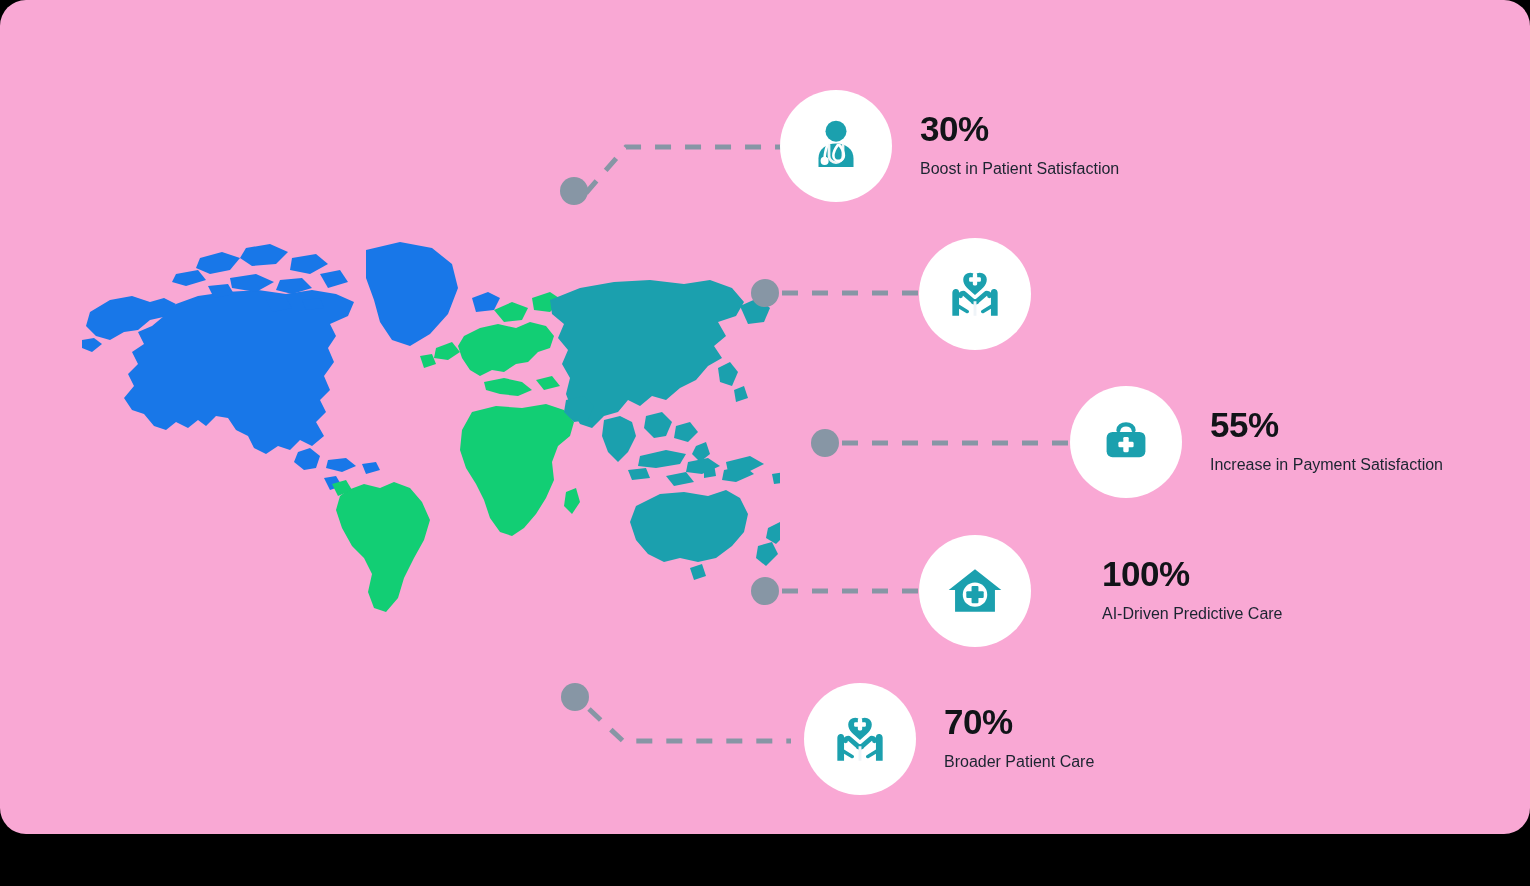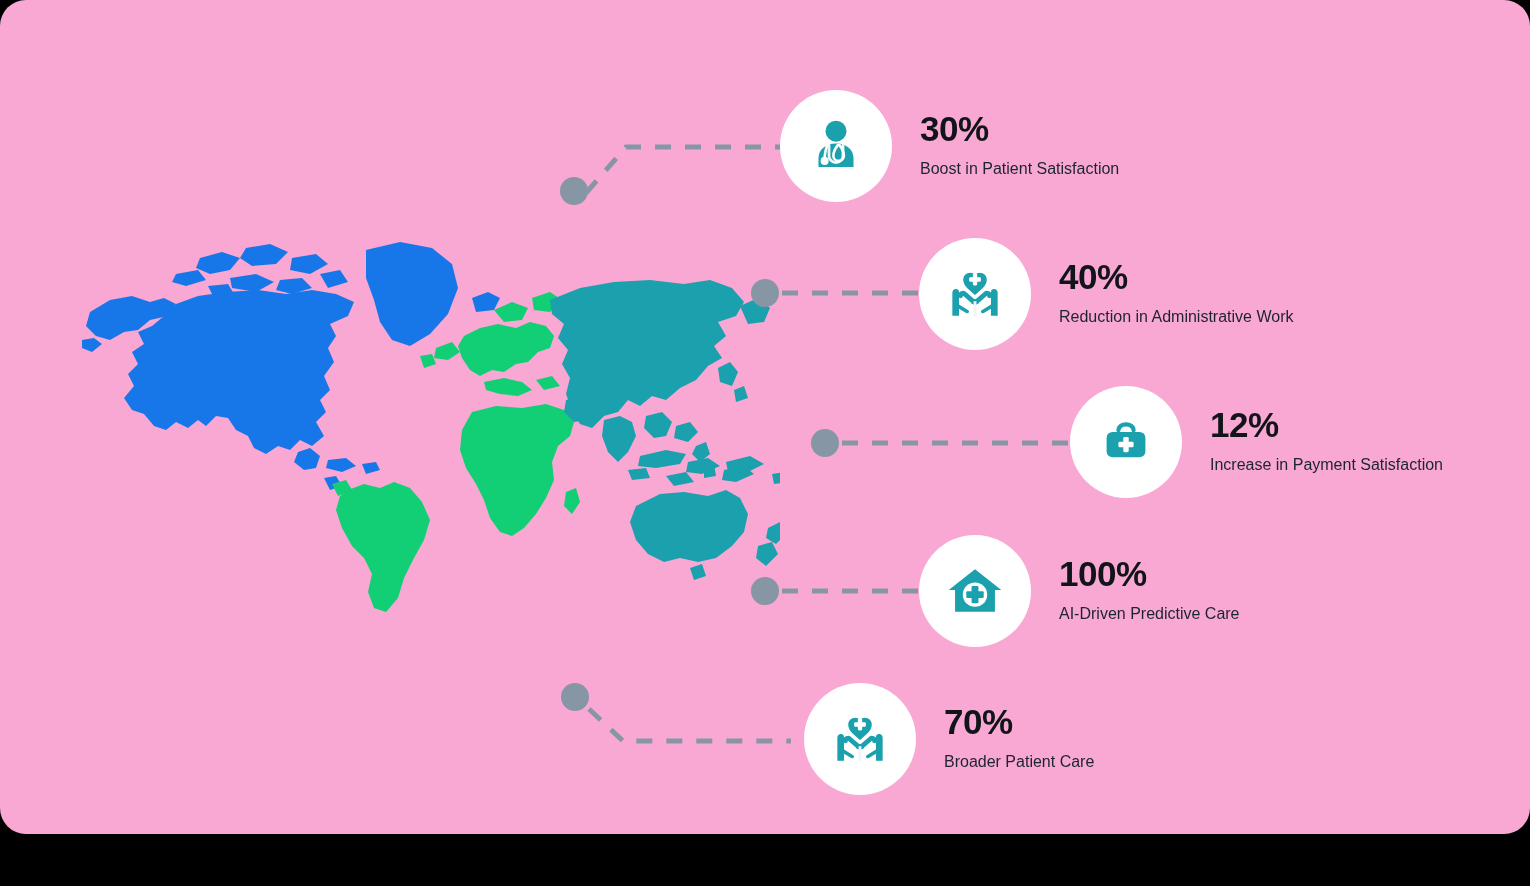--- a/index.html
+++ b/index.html
@@ -84,21 +84,21 @@
     color: #1b2430;
     line-height: 1.42;
     max-width: 260px;
   }
   .stat-label.wide { max-width: 420px; white-space: nowrap; }
 
   
   #stat-1 { left: 780px; top: 90px; }
   #stat-2 { left: 919px; top: 238px; }
   #stat-3 { left: 1070px; top: 386px; }
-  #stat-4 { left: 919px; top: 535px; }
+  #stat-4 { left: 919px; top: 535px; gap: 43px; }
   #stat-5 { left: 804px; top: 683px; }
 </style>
 </head>
 <body>
 
 <div id="canvas">
 
   <div id="map-layer">
     <svg viewBox="0 0 700 400" xmlns="http://www.w3.org/2000/svg" aria-hidden="true">
 
@@ -258,37 +258,33 @@
         <path d="M32 33c-7-6-13-10-13-17a7.5 7.5 0 0 1 13-5 7.5 7.5 0 0 1 13 5c0 7-6 11-13 17z" fill="#1ba0ae"></path>
         <rect x="29.6" y="9.5" width="4.8" height="13" rx="1.4" fill="#ffffff"></rect>
         <rect x="25.5" y="13.6" width="13" height="4.8" rx="1.4" fill="#ffffff"></rect>
         <path d="M9 27c2.6-1.4 5.4 0 5.4 3v13.6l10.2 6.4c1.4 1 1 3.2-.8 3.2-.8 0-1.4-.2-2-.6l-7.4-4.4V56H7V31c0-2 .6-3.2 2-4z" fill="#1ba0ae"></path>
         <path d="M55 27c-2.6-1.4-5.4 0-5.4 3v13.6l-10.2 6.4c-1.4 1-1 3.2.8 3.2.8 0 1.4-.2 2-.6l7.4-4.4V56H57V31c0-2-.6-3.2-2-4z" fill="#1ba0ae"></path>
         <path d="M16 34c0-2.4 2.8-3.6 4.6-2l10 8.6h3.2" fill="none" stroke="#1ba0ae" stroke-width="5.4" stroke-linecap="round"></path>
         <path d="M48 34c0-2.4-2.8-3.6-4.6-2l-10 8.6h-3.2" fill="none" stroke="#1ba0ae" stroke-width="5.4" stroke-linecap="round"></path>
         <rect x="30.4" y="40" width="3.2" height="16" fill="#eff4f8"></rect>
       </svg>
     </div>
-    <div class="stat-text">
-      <div class="stat-value">40%</div>
-      <div class="stat-label">Reduction in Administrative Work</div>
-    </div>
   </div>
 
   <div class="stat" id="stat-3">
     <div class="stat-badge">
       <svg width="54" height="54" viewBox="0 0 64 64">
         <path d="M23 18c0-4 4-7 9-7s9 3 9 7" fill="none" stroke="#1ba0ae" stroke-width="5" stroke-linecap="round"></path>
         <rect x="9" y="20" width="46" height="30" rx="7" fill="#1ba0ae"></rect>
         <rect x="28.8" y="26" width="6.4" height="18" rx="1.6" fill="#ffffff"></rect>
         <rect x="23" y="31.8" width="18" height="6.4" rx="1.6" fill="#ffffff"></rect>
       </svg>
     </div>
     <div class="stat-text">
-      <div class="stat-value">12%</div>
+      <div class="stat-value">55%</div>
       <div class="stat-label">Increase in Payment Satisfaction</div>
     </div>
   </div>
 
   <div class="stat" id="stat-4">
     <div class="stat-badge">
       <svg width="58" height="58" viewBox="0 0 64 64">
         <path d="M32 8 L61 31 L54 31 L54 55 L10 55 L10 31 L3 31 Z" fill="#1ba0ae"></path>
         <circle cx="32" cy="36" r="13.5" fill="#ffffff"></circle>
         <rect x="28.2" y="26.4" width="7.6" height="19.2" rx="1.2" fill="#1ba0ae"></rect>

